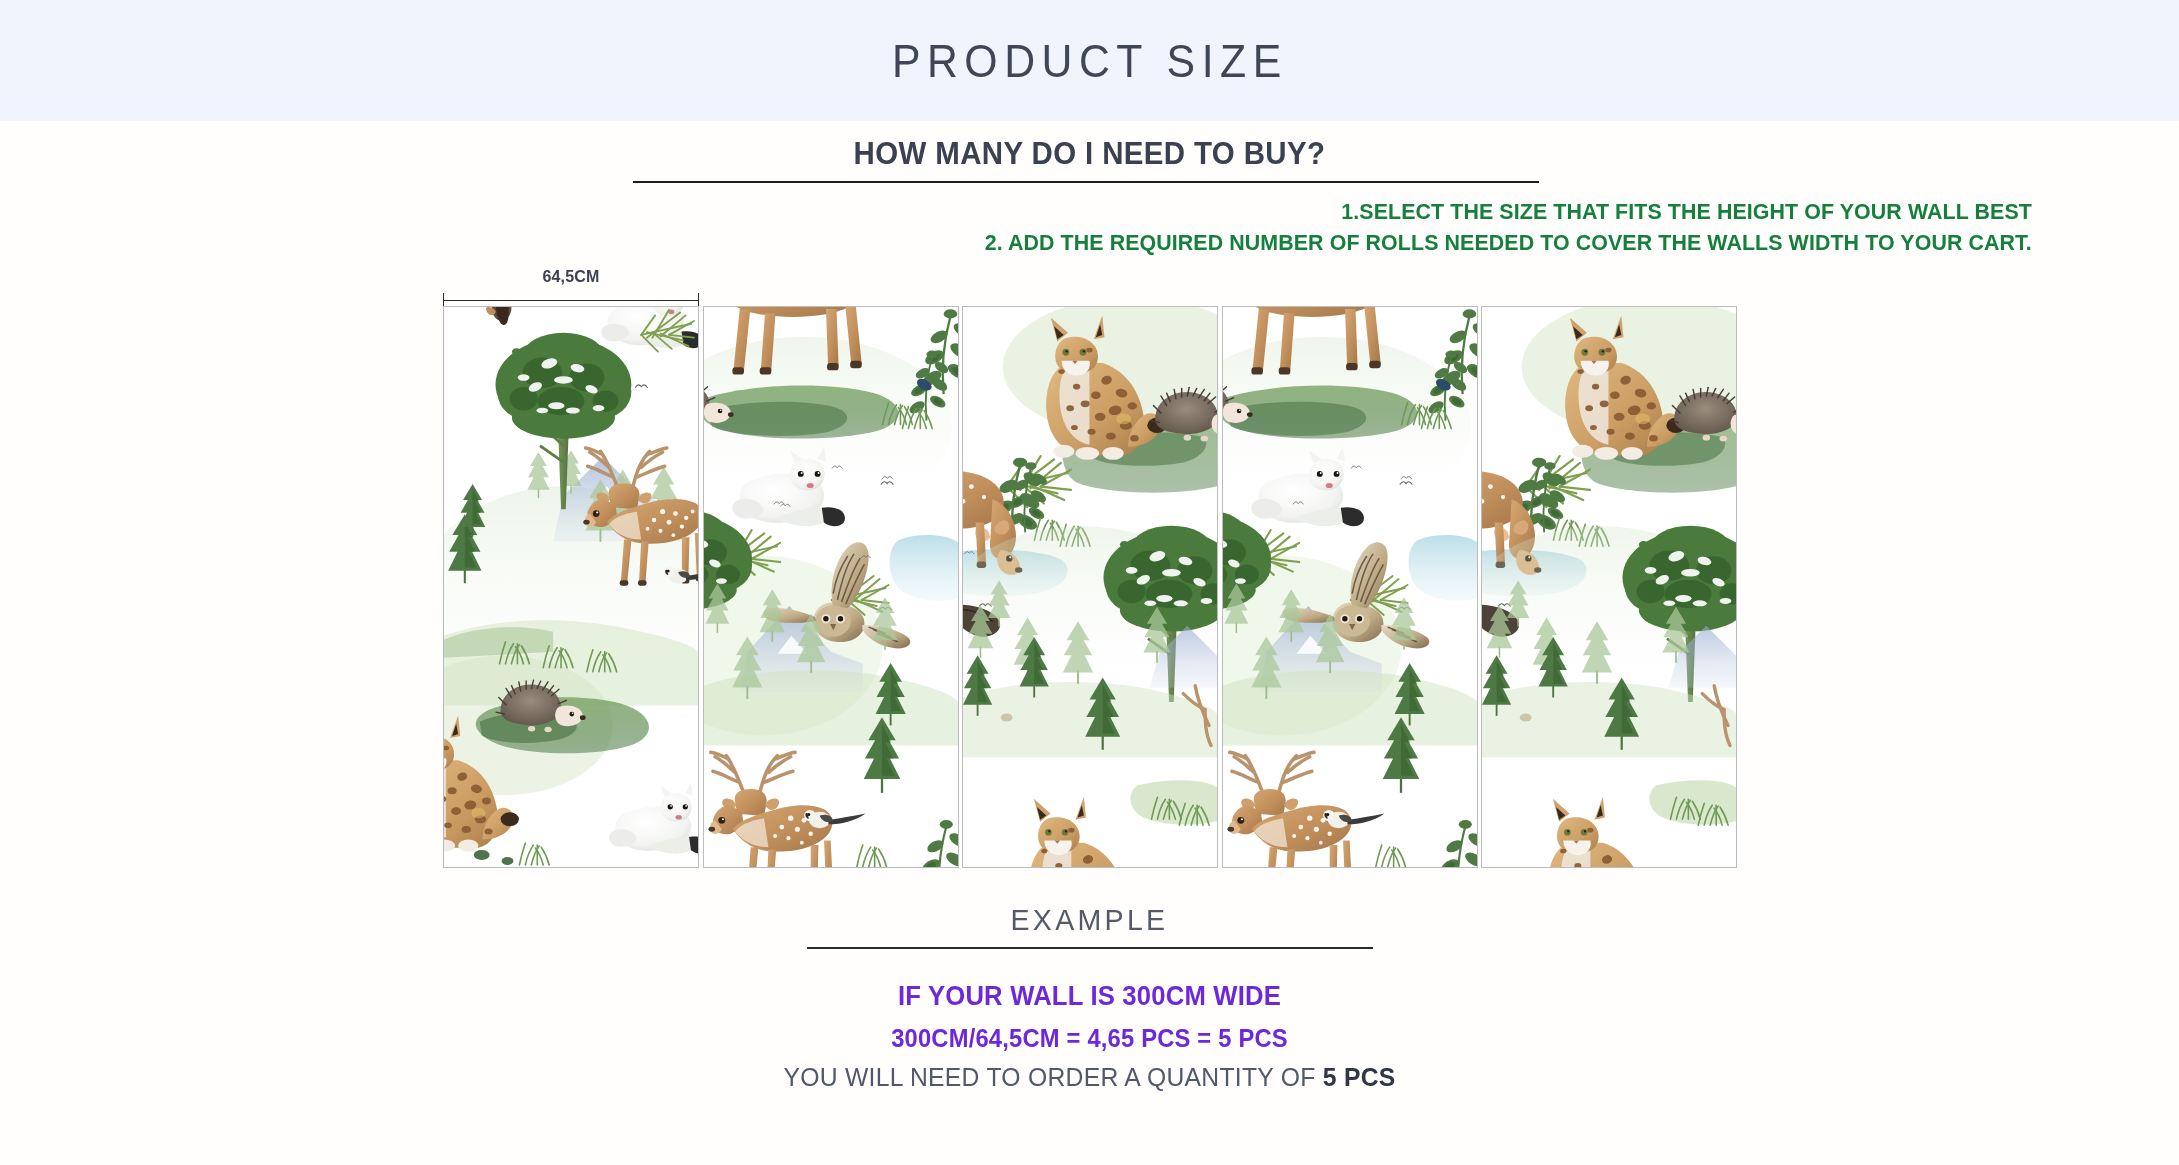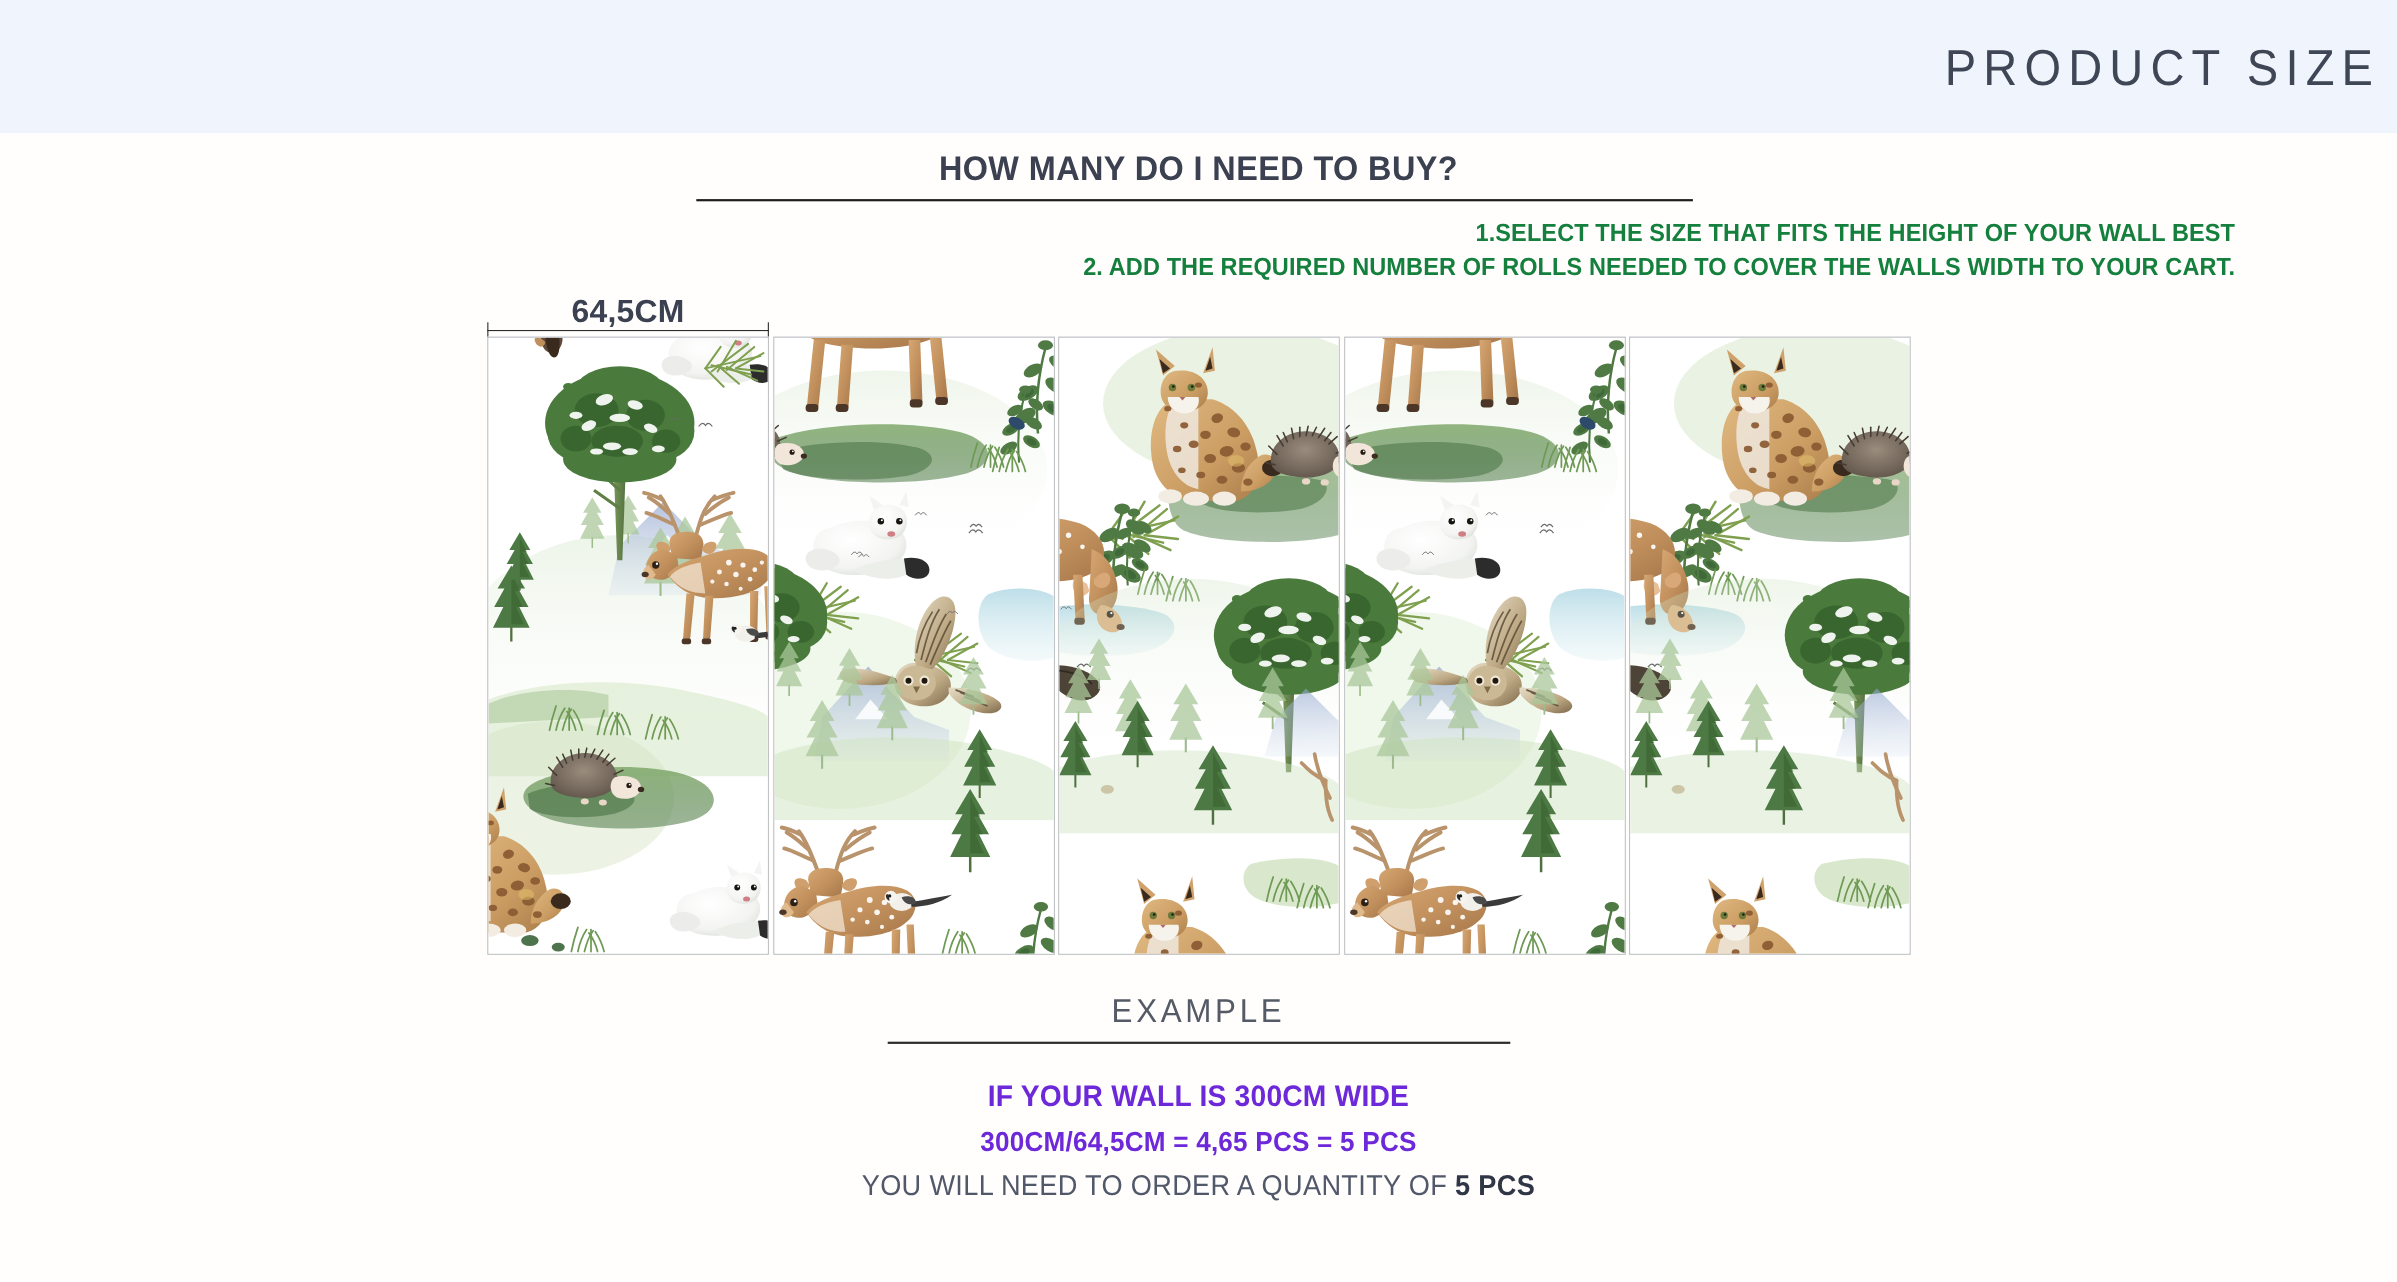--- a/index.html
+++ b/index.html
@@ -8,21 +8,21 @@
     background: #fffefe;
     font-family: "Liberation Sans", sans-serif;
     overflow: hidden;
   }
   #root { position: relative; width: 2179px; height: 1165px; background: #fffefd; }
 
   
   .header-band {
     position: absolute; left: 0; top: 0; width: 2179px; height: 121px;
     background: #eff4fd;
-    display: flex; align-items: center; justify-content: flex-end;
+    display: flex; align-items: center; justify-content: center;
   }
   .page-title {
     font-size: 46px; font-weight: 300; letter-spacing: 7px;
     color: #3f4656; white-space: nowrap;
     font-family: "Liberation Sans", sans-serif;
     transform: scaleX(0.93);
   }
 
   
   .sub-heading {
@@ -40,21 +40,21 @@
     color: #15803d;
   }
   .instructions .line {
     font-size: 22.5px; font-weight: 600; line-height: 31px;
     letter-spacing: 0.1px; transform: scaleX(0.95);
   }
 
   
   .dim-label {
     position: absolute; left: 443px; top: 268px; width: 256px;
-    text-align: center; font-size: 29px; font-weight: 600; color: #3b4150;
+    text-align: center; font-size: 16px; font-weight: 600; color: #3b4150;
     letter-spacing: 0.2px;
   }
   .dim-line {
     position: absolute; left: 443px; top: 293px; width: 256px; height: 14px;
   }
   .dim-line .bar {
     position: absolute; left: 0; top: 6.5px; width: 100%; height: 0;
     border-top: 1.6px solid #2c2c2c;
   }
   .dim-line .tick { position: absolute; top: 0; width: 0; height: 14px; border-left: 1.6px solid #2c2c2c; }

